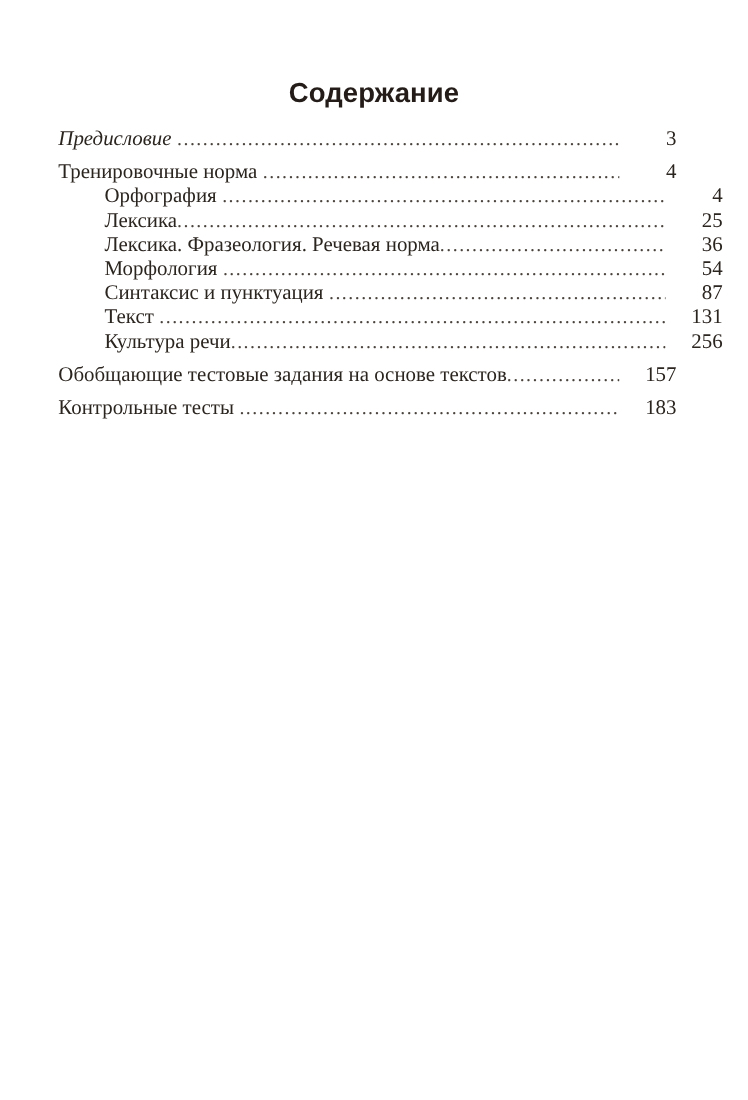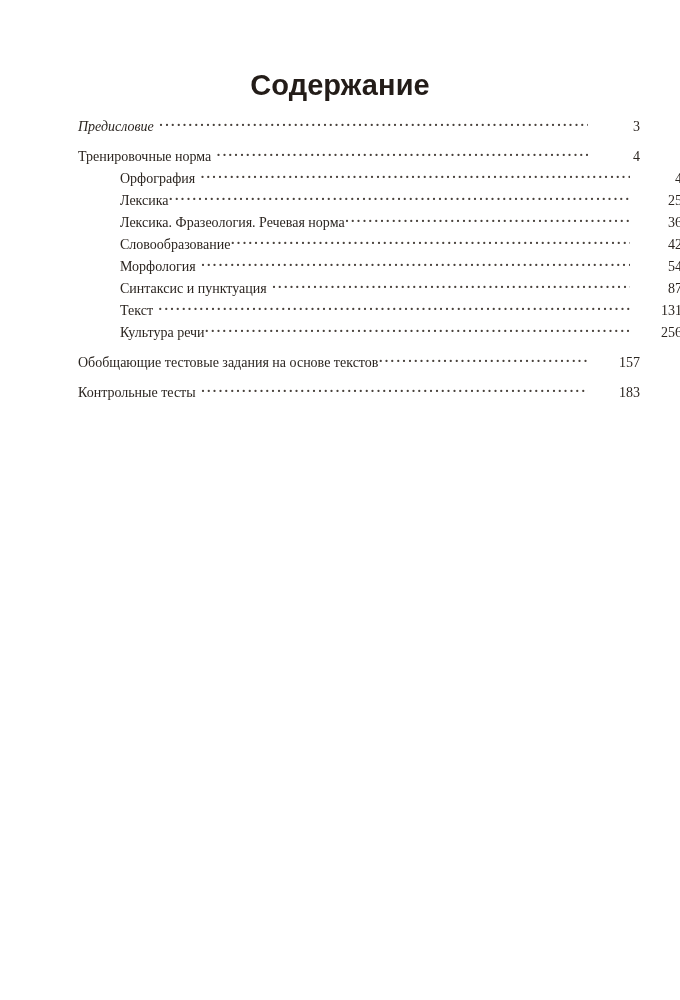--- a/index.html
+++ b/index.html
@@ -29,40 +29,39 @@
   }
 
   .toc-title {
     position: absolute;
     left: 0;
     top: 70px;
     width: 680px;
     text-align: center;
     font-family: "Liberation Sans", "DejaVu Sans", sans-serif;
     font-weight: bold;
-    font-size: 29px;
+    font-size: 25px;
     letter-spacing: 0.1px;
     color: #231c18;
     line-height: 30px;
   }
 
   .toc {
     position: absolute;
     left: 53px;
     top: 116px;
     width: 562px;
   }
 
   .toc-row {
     display: flex;
-    align-items: flex-start;
+    align-items: center;
     width: 100%;
-    font-size: 14px;
+    font-size: 19px;
     line-height: 21px;
-    margin-left: 25px;
   }
 
   
   .toc-row.level-0 {
     padding-top: 9px;
     padding-bottom: 0;
   }
 
   .toc-row.level-0.first {
     padding-top: 0;
@@ -145,25 +144,20 @@
         <span class="toc-label">Лексика</span>
         <span class="toc-leader"></span>
         <span class="toc-page">25</span>
       </div>
       <div class="toc-row level-1">
         <span class="toc-label">Лексика. Фразеология. Речевая норма</span>
         <span class="toc-leader"></span>
         <span class="toc-page">36</span>
       </div>
       <div class="toc-row level-1">
-        <span class="toc-label">Словообразование</span>
-        <span class="toc-leader"></span>
-        <span class="toc-page">42</span>
-      </div>
-      <div class="toc-row level-1">
         <span class="toc-label spaced">Морфология</span>
         <span class="toc-leader"></span>
         <span class="toc-page">54</span>
       </div>
       <div class="toc-row level-1">
         <span class="toc-label spaced">Синтаксис и пунктуация</span>
         <span class="toc-leader"></span>
         <span class="toc-page">87</span>
       </div>
       <div class="toc-row level-1">

